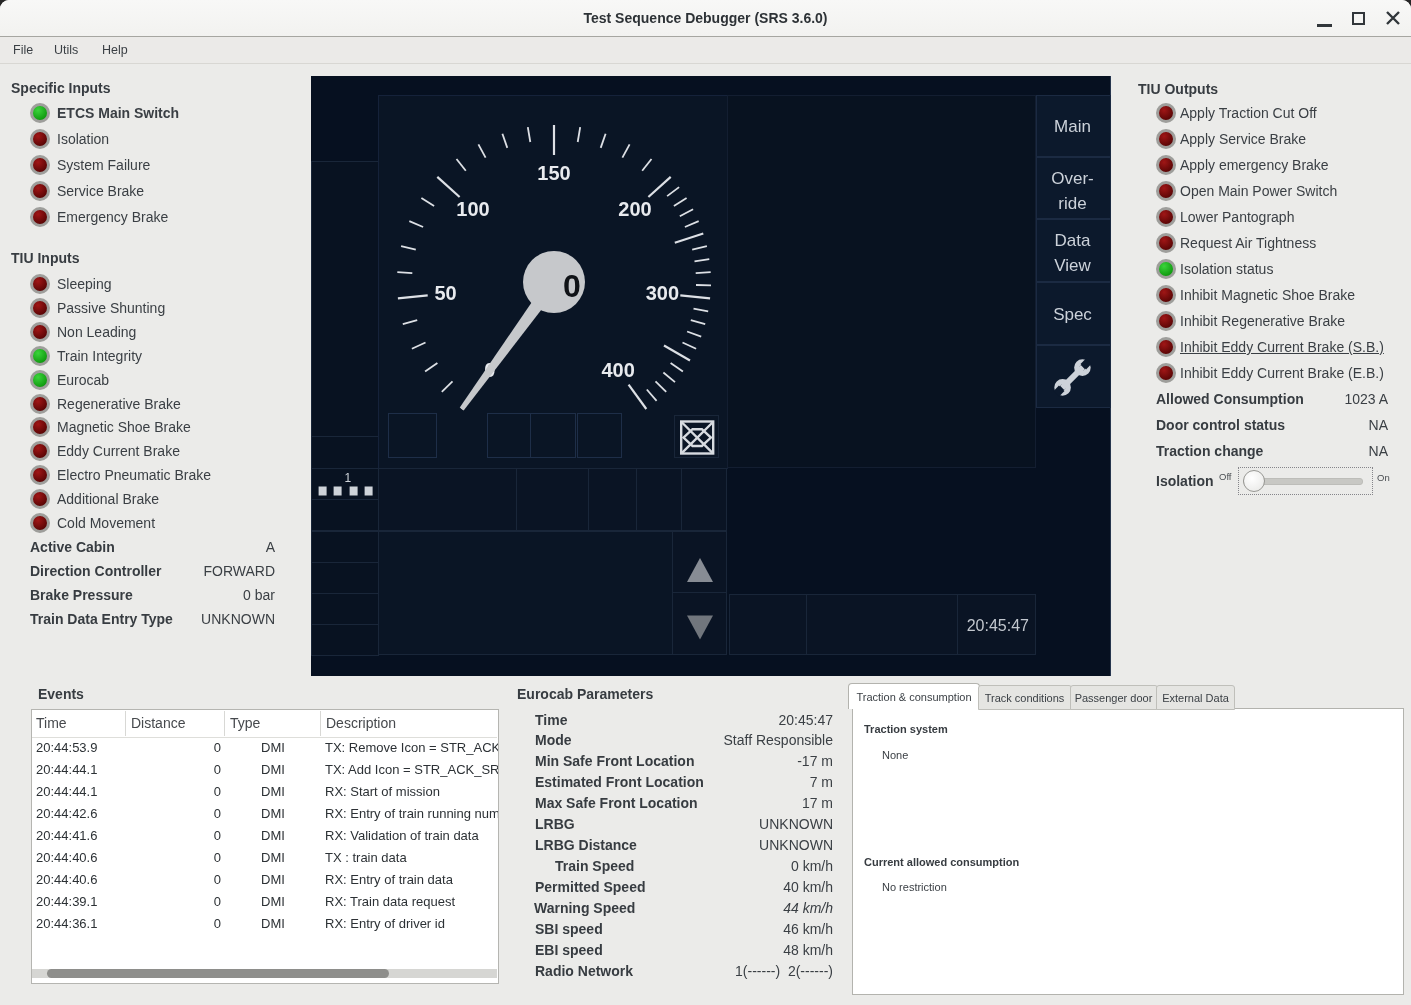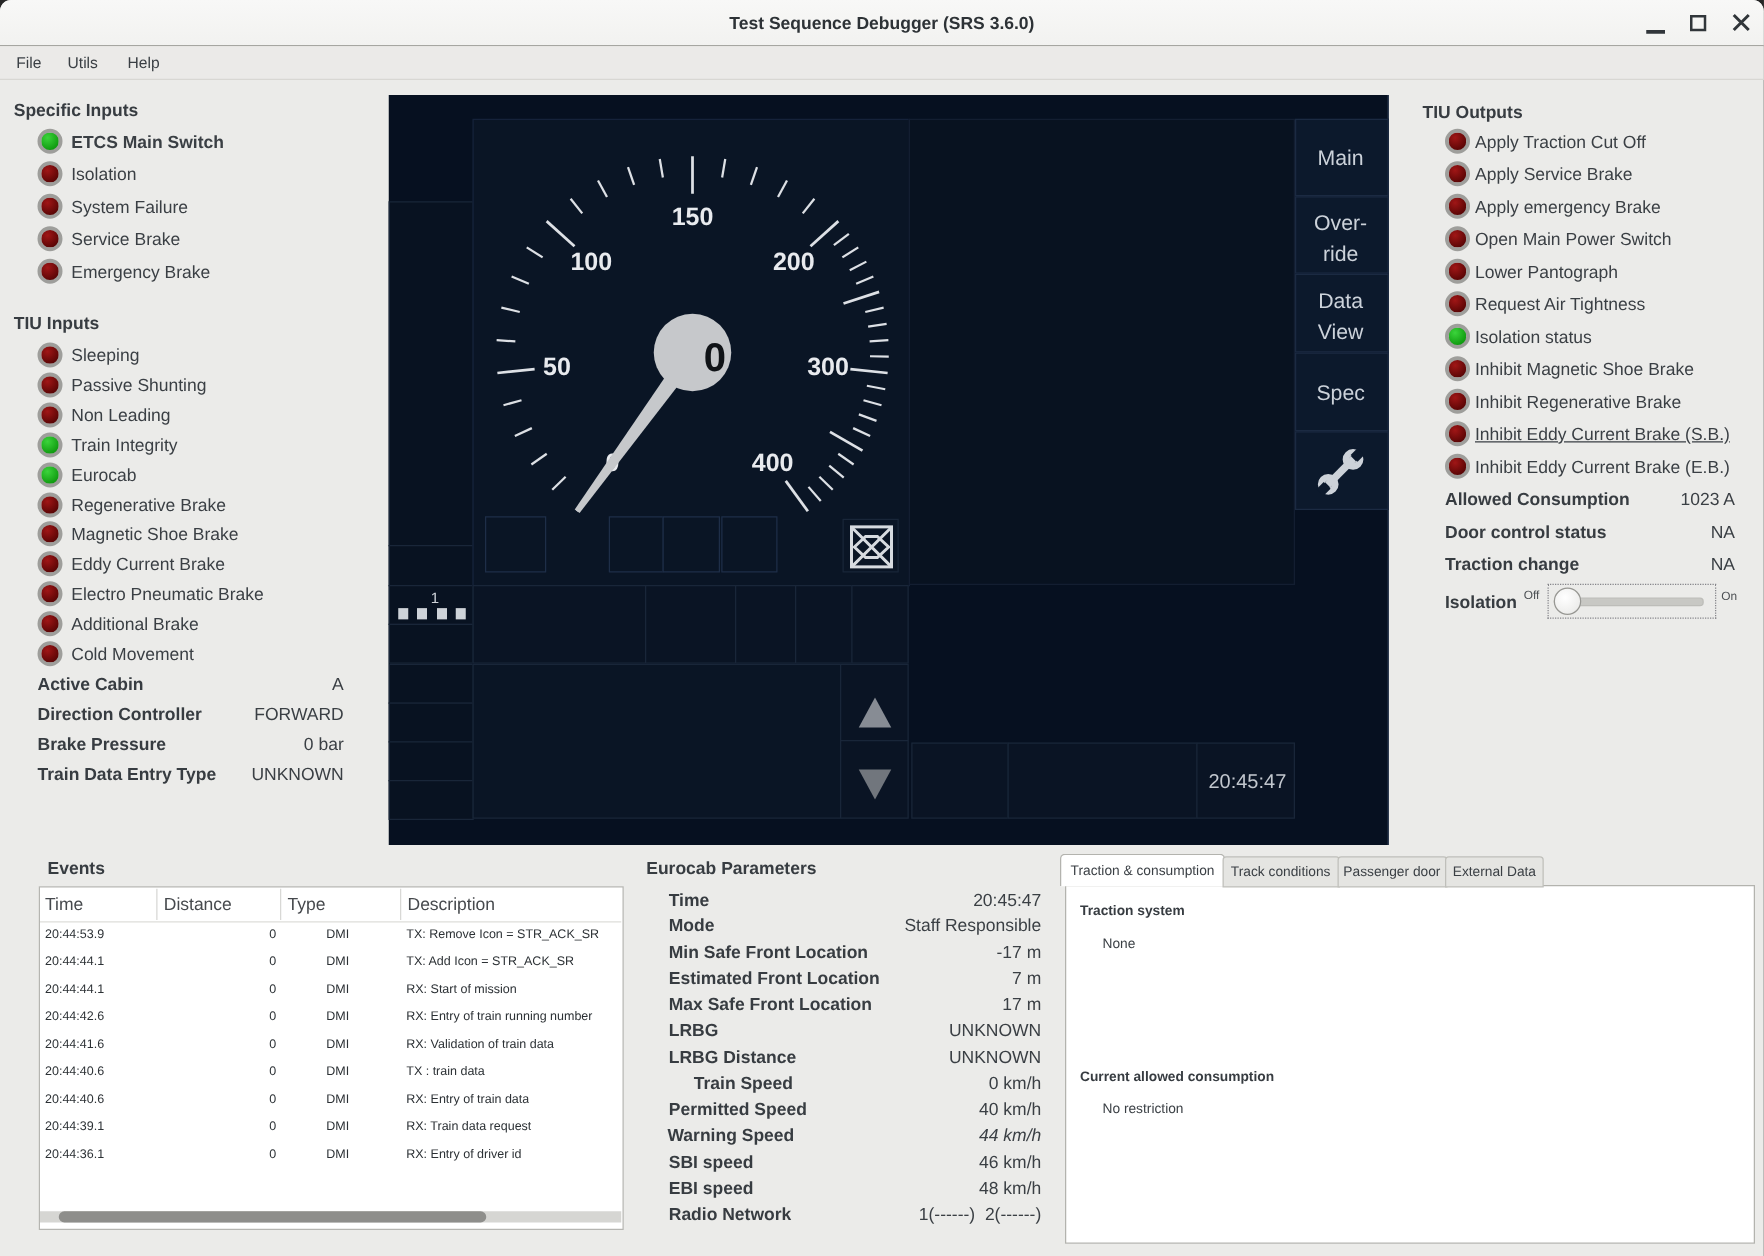--- a/index.html
+++ b/index.html
@@ -1,19 +1,19 @@
 <!DOCTYPE html>
 <html><head><meta charset="utf-8"><style>
 html,body{margin:0;padding:0;width:1411px;height:1005px;background:#262626;overflow:hidden}
 #win{position:absolute;left:0;top:0;width:1411px;height:1005px;background:#ebebe9;border-radius:9px 9px 0 0;overflow:hidden;font-family:"Liberation Sans",sans-serif}
 .t{position:absolute;white-space:nowrap;font-size:14px;line-height:18px;color:#3a3f44}
 .b{font-weight:700;color:#373c41}
 .f11{font-size:11px;line-height:14px}
 .f125{font-size:12.5px;line-height:16px}
-.f145{font-size:10px;line-height:18px}
+.f145{font-size:13px;line-height:18px}
 .f95{font-size:9.5px;line-height:11px;color:#4a4e52}
 .led{position:absolute;width:14px;height:14px;border-radius:50%;border:3px solid #9e9e9b}
 .led.r{background:radial-gradient(circle at 36% 30%,#a01616,#580505 78%)}
 .led.g{background:radial-gradient(circle at 36% 30%,#3bd43b,#0e980e 78%)}
 </style></head><body>
 <div id="win">
 <div style="position:absolute;left:0;top:0;width:1411px;height:36px;background:linear-gradient(#f8f8f7,#f2f2f0);border-bottom:1px solid #a6a6a1"></div>
 <div class="t b" style="left:0;top:9px;width:1411px;text-align:center;font-size:14px;color:#2d3236">Test Sequence Debugger (SRS 3.6.0)</div>
 <div style="position:absolute;left:1317px;top:24px;width:15px;height:2.5px;background:#31363a"></div>
 <div style="position:absolute;left:1352px;top:12px;width:9px;height:9px;border:2.2px solid #31363a"></div>

